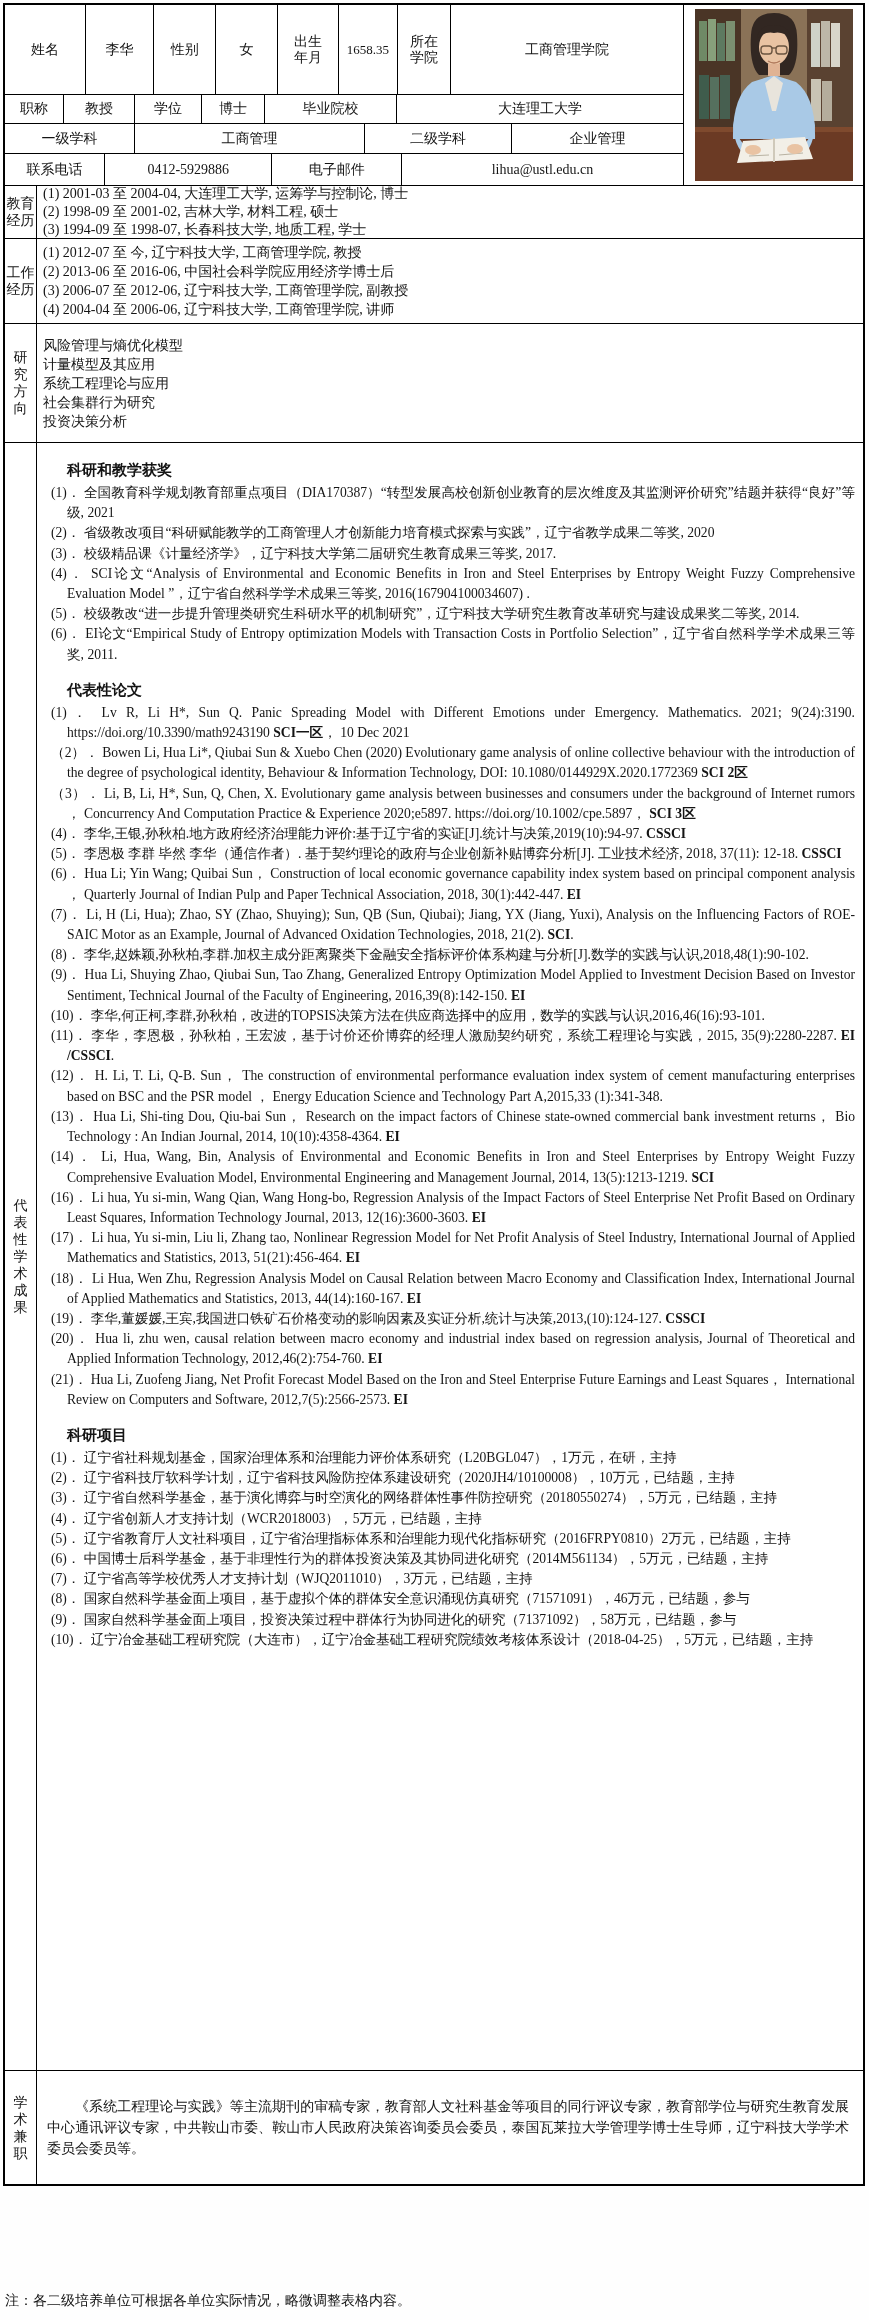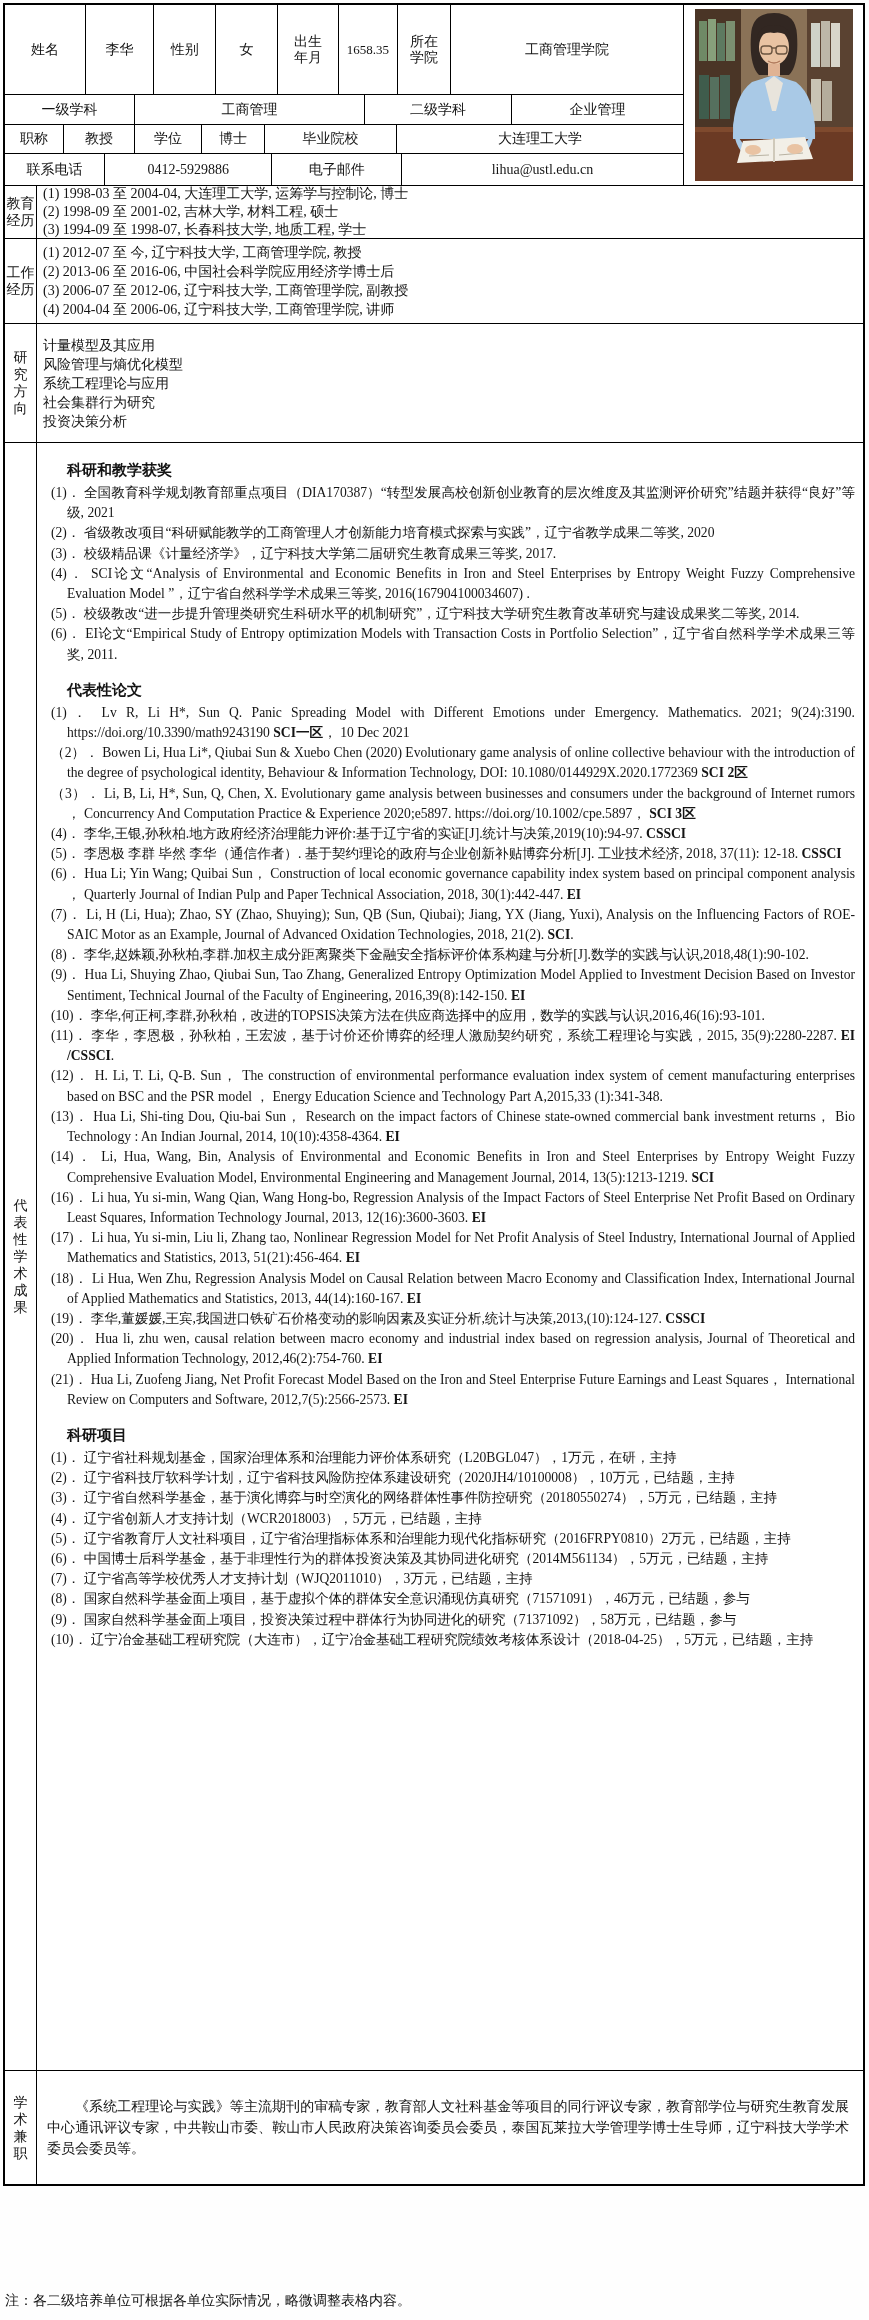--- a/index.html
+++ b/index.html
@@ -65,33 +65,33 @@
           <div class="cell" style="width:63px">女</div>
           <div class="cell" style="width:63px">
               <span class="wrap2">出生年月</span>
             </div>
           <div class="cell" style="width:60px;font-size:13px">1658.35</div>
           <div class="cell" style="width:55px">
               <span class="wrap2">所在学院</span>
             </div>
           <div class="cell" style="width:239px">工商管理学院</div>
         </div>
-        <div class="r r2">
-          <div class="cell" style="width:130px">一级学科</div>
-          <div class="cell" style="width:230px">工商管理</div>
-          <div class="cell" style="width:147px">二级学科</div>
-          <div class="cell" style="width:172px">企业管理</div>
-        </div>
         <div class="r r3">
           <div class="cell" style="width:59px">职称</div>
           <div class="cell" style="width:71px">教授</div>
           <div class="cell" style="width:67px">学位</div>
           <div class="cell" style="width:63px">博士</div>
           <div class="cell" style="width:132px">毕业院校</div>
           <div class="cell" style="width:287px">大连理工大学</div>
+        </div>
+        <div class="r r2">
+          <div class="cell" style="width:130px">一级学科</div>
+          <div class="cell" style="width:230px">工商管理</div>
+          <div class="cell" style="width:147px">二级学科</div>
+          <div class="cell" style="width:172px">企业管理</div>
         </div>
         <div class="r r4">
           <div class="cell" style="width:102px">联系电话</div>
           <div class="cell" style="width:170px">0412-5929886</div>
           <div class="cell" style="width:132px">电子邮件</div>
           <div class="cell" style="width:287px">lihua@ustl.edu.cn</div>
         </div>
       </div>
       <div class="photocell">
         <svg width="158" height="172" viewBox="0 0 158 172">
@@ -132,21 +132,21 @@
           <ellipse cx="100" cy="140" rx="8" ry="5" fill="#e9c3a3"></ellipse>
         </svg>
       </div>
     </div>
 
     <div class="srow" style="height:53px">
       <div class="lbl two">
           <span class="vtxt">教育经历</span>
         </div>
       <div class="content vcenter">
-          <div class="line">(1) 1998-03 至 2004-04, 大连理工大学, 运筹学与控制论, 博士</div>
+          <div class="line">(1) 2001-03 至 2004-04, 大连理工大学, 运筹学与控制论, 博士</div>
           <div class="line">(2) 1998-09 至 2001-02, 吉林大学, 材料工程, 硕士</div>
           <div class="line">(3) 1994-09 至 1998-07, 长春科技大学, 地质工程, 学士</div>
         </div>
     </div>
 
     <div class="srow" style="height:85px">
       <div class="lbl two">
           <span class="vtxt">工作经历</span>
         </div>
       <div class="content roomy vcenter">
@@ -155,22 +155,22 @@
           <div class="line">(3) 2006-07 至 2012-06, 辽宁科技大学, 工商管理学院, 副教授</div>
           <div class="line">(4) 2004-04 至 2006-06, 辽宁科技大学, 工商管理学院, 讲师</div>
         </div>
     </div>
 
     <div class="srow" style="height:119px">
       <div class="lbl one">
           <span class="vtxt">研究方向</span>
         </div>
       <div class="content roomy" style="padding-top:12px">
+          <div class="line">风险管理与熵优化模型</div>
           <div class="line">计量模型及其应用</div>
-          <div class="line">风险管理与熵优化模型</div>
           <div class="line">系统工程理论与应用</div>
           <div class="line">社会集群行为研究</div>
           <div class="line">投资决策分析</div>
         </div>
     </div>
 
     <div class="srow">
       <div class="lbl one">
           <span class="vtxt">代表性学术成果</span>
         </div>

